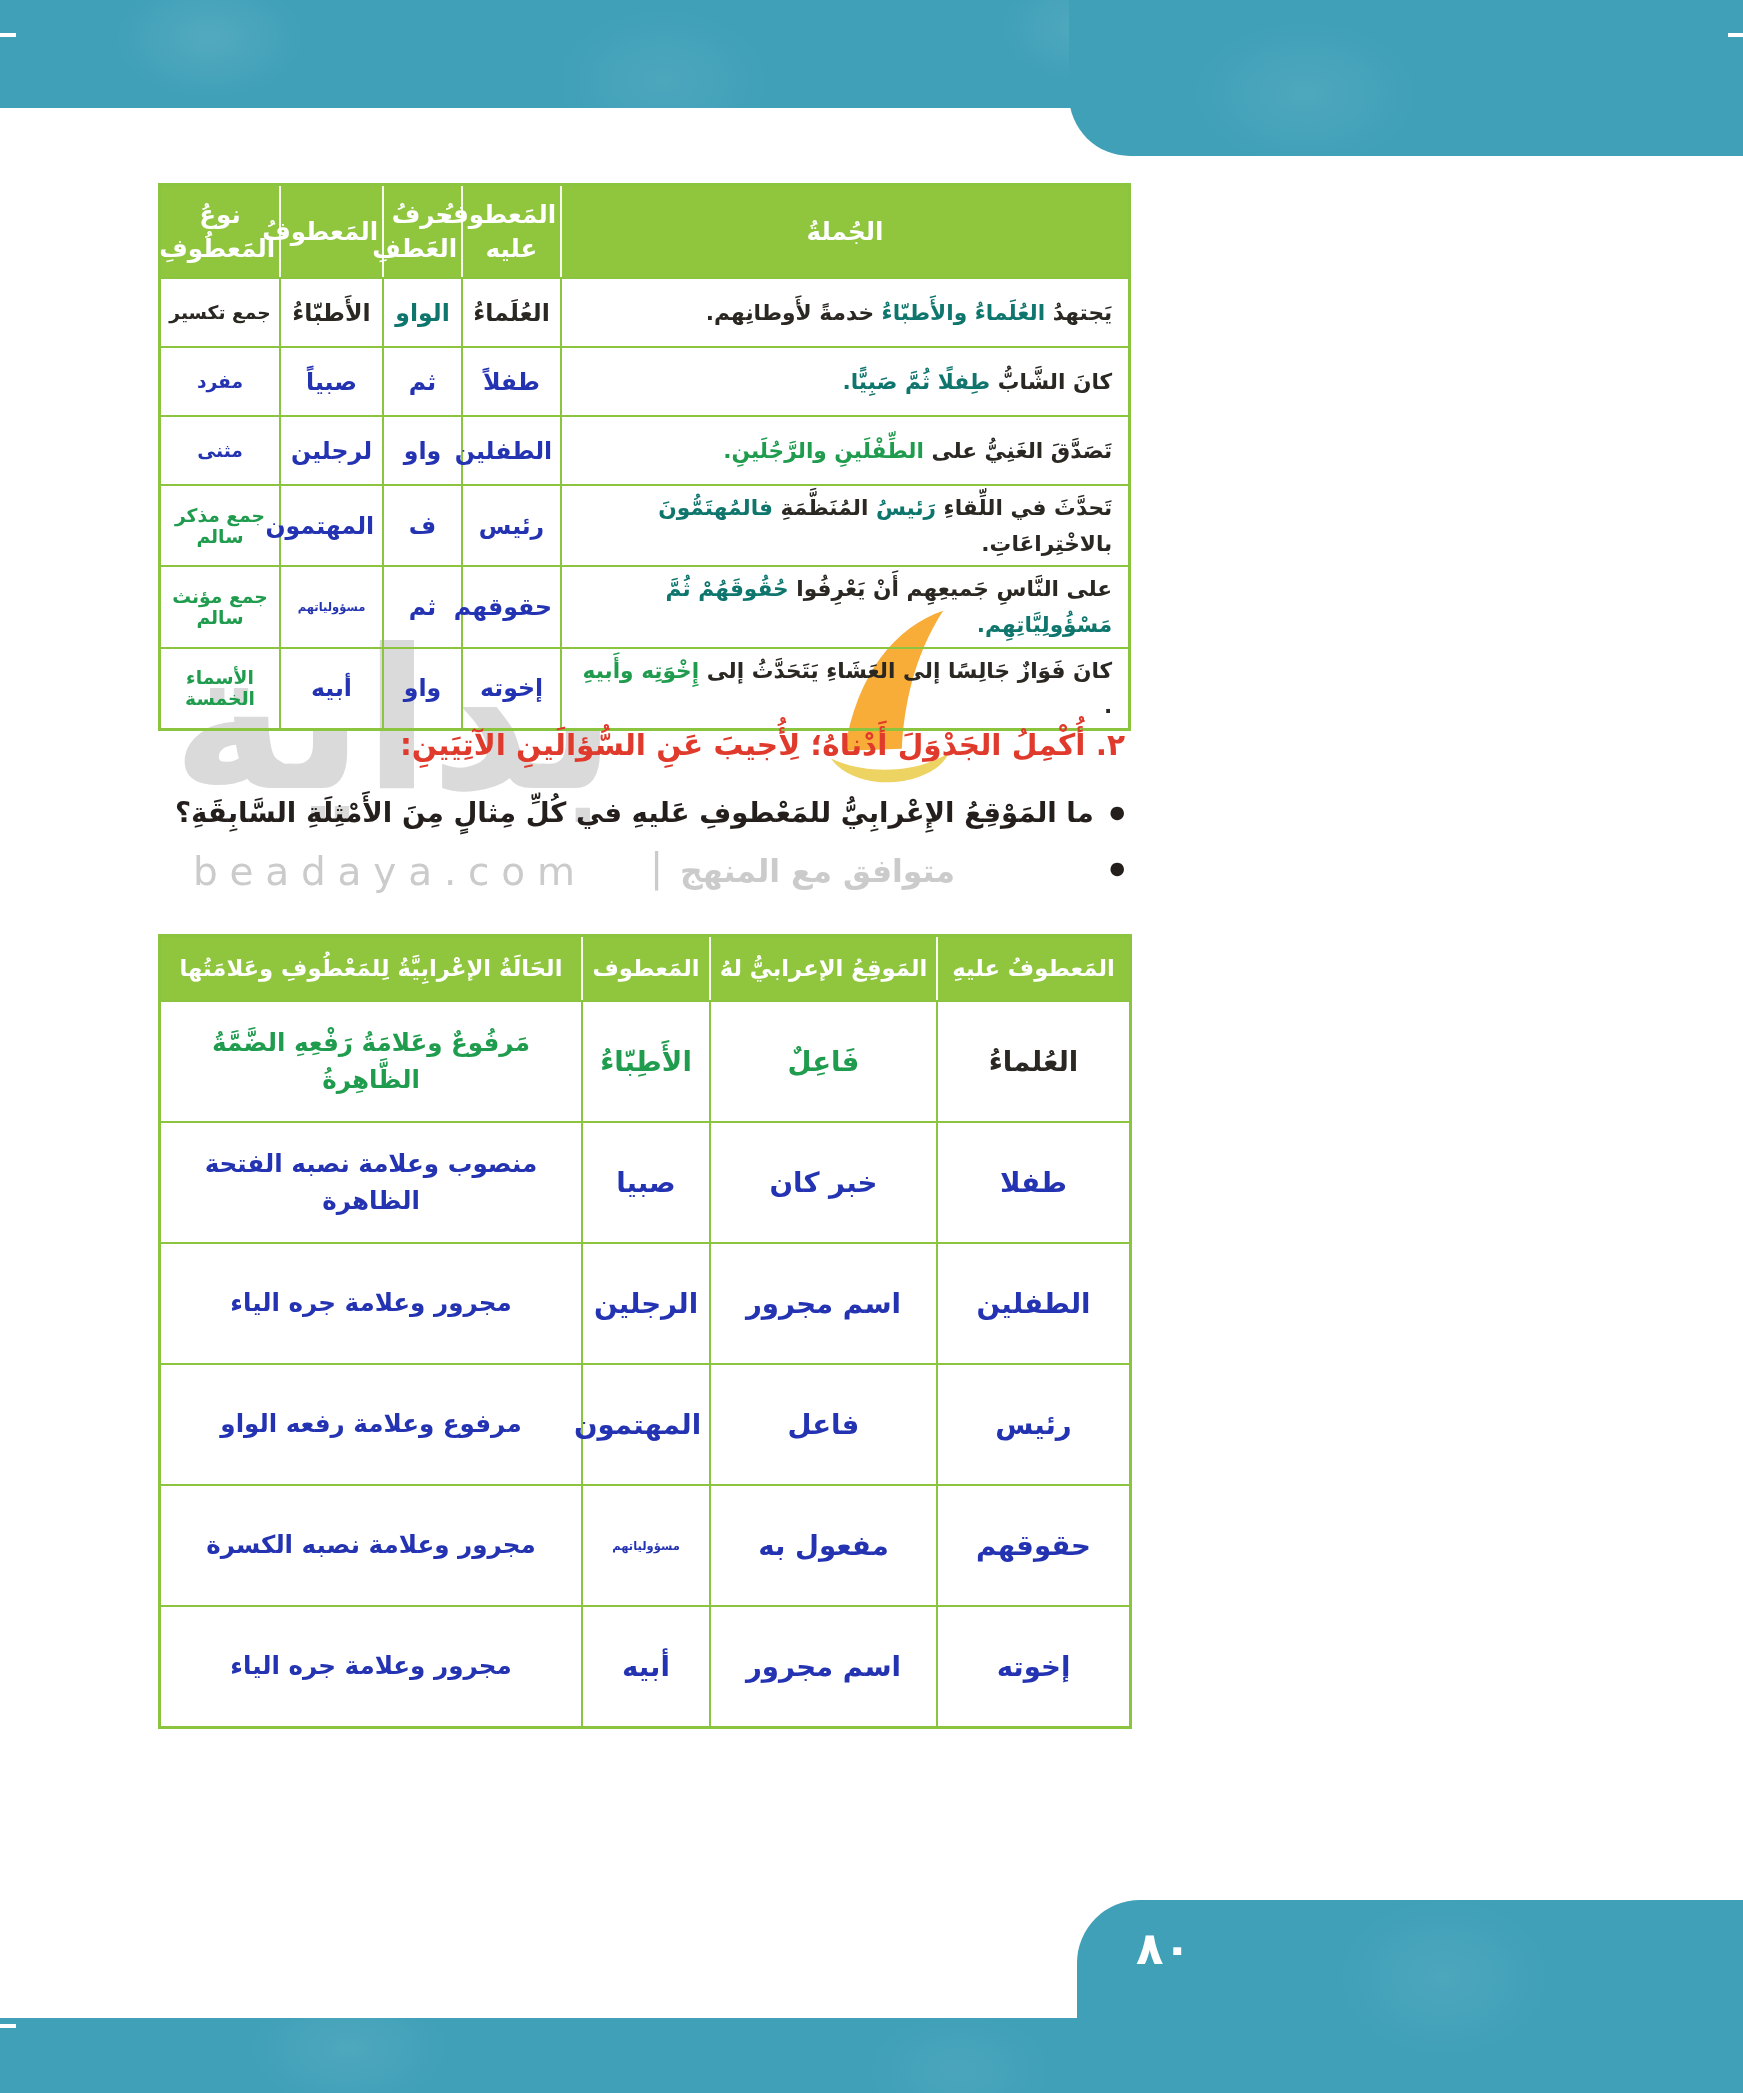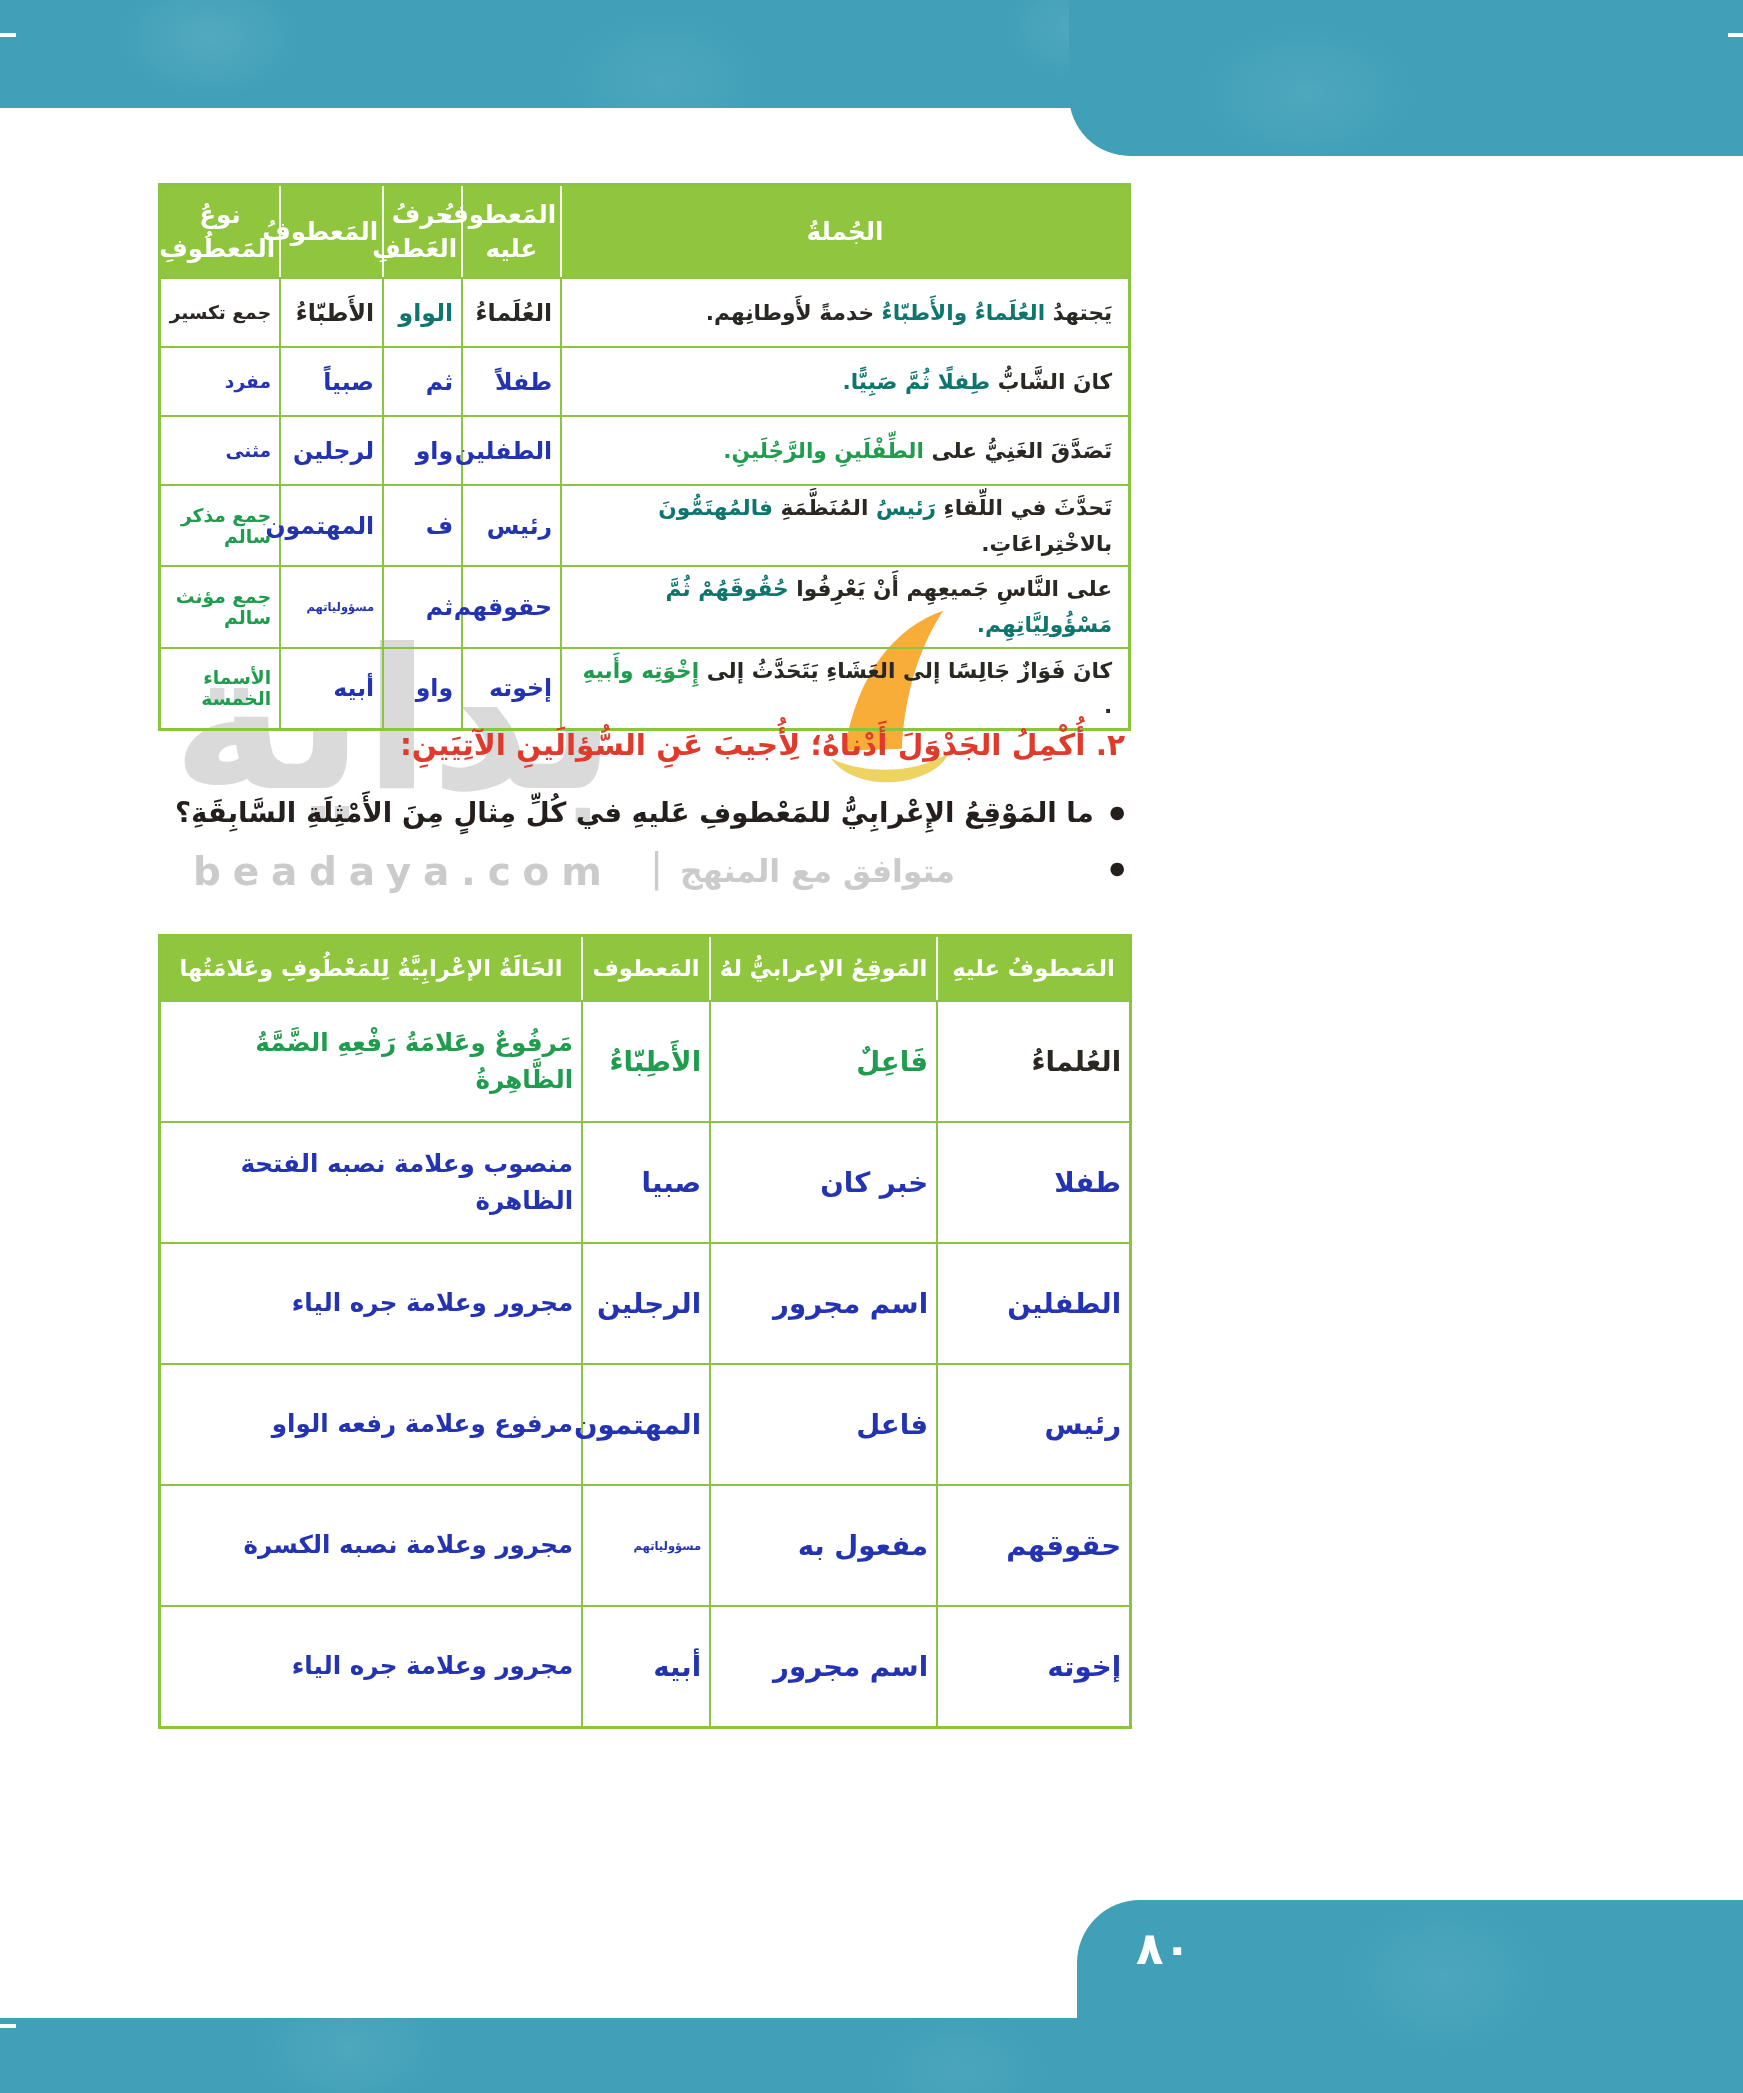--- a/index.html
+++ b/index.html
@@ -28,36 +28,36 @@
     background-image:radial-gradient(158px 118px at 55% 40%,rgba(255,255,255,.07),transparent 70%);margin-top:12px;}
   .page-number{position:absolute;left:59px;top:21.7px;color:#ffffff;font-size:45px;font-weight:bold}
   .tick{position:absolute;background:#ffffff;z-index:3}
   .tick-tl{left:0;top:33px;width:15.8px;height:3.9px}
   .tick-tr{right:0;top:33px;width:15.8px;height:3.9px}
   .tick-bl{left:0;bottom:65px;width:15.8px;height:3.9px}
 
   
   .watermark{position:absolute;inset:0;z-index:1;pointer-events:none}
   .wm-brand{position:absolute;left:172px;top:623px;font-size:195px;font-weight:bold;color:#dadada;line-height:1}
-  .wm-url{position:absolute;left:193px;top:849px;font-size:39px;letter-spacing:11.8px;color:#cbcbcb;font-weight:bold}
+  .wm-url{position:absolute;left:193px;top:849px;font-size:39px;letter-spacing:11.8px;color:#cbcbcb;font-weight:normal}
   .wm-sep{position:absolute;left:650px;top:845px;font-size:39px;color:#cbcbcb}
   .wm-tagline{position:absolute;left:680px;top:853px;font-size:31.5px;color:#cbcbcb;font-weight:bold;direction:rtl}
   .wm-sail{position:absolute;left:825px;top:603px}
 
   
   table{position:absolute;z-index:2;border-collapse:separate;border-spacing:0;table-layout:fixed;
         border:3px solid #8bc53f;background:transparent}
   .t1{left:158px;top:183px;width:967px}
   .t2{left:158px;top:934px;width:967px}
   th{background:#8fc63e;color:#ffffff;font-weight:bold;text-align:center;vertical-align:middle;
      border-left:2px solid rgba(255,255,255,.92);padding:5.9px 3.9px;line-height:1.35}
   th:last-child{border-left:none}
   .t1 th{height:91px;font-size:24.6px}
   .t2 th{height:63px;font-size:22.7px}
-  td{border-left:2px solid #8bc53f;border-top:2px solid #8bc53f;text-align:right;vertical-align:middle;
+  td{border-left:2px solid #8bc53f;border-top:2px solid #8bc53f;text-align:center;vertical-align:middle;
      font-weight:bold;padding:3.9px 7.9px;background:transparent}
   td:last-child{border-left:none}
   .t1 td{height:69px;font-size:23.6px}
   .t1 td.sentence{text-align:right;font-size:21.7px;padding:3.9px 15.8px;line-height:1.65;direction:rtl}
   .t1 td.type{font-size:18.7px}
   .t2 td{height:121px;font-size:27.6px}
   .t2 td.case{font-size:24.6px;line-height:1.5}
   td.sz-small{font-size:0.72em}
 
   .c-ink{color:#2b2722}

